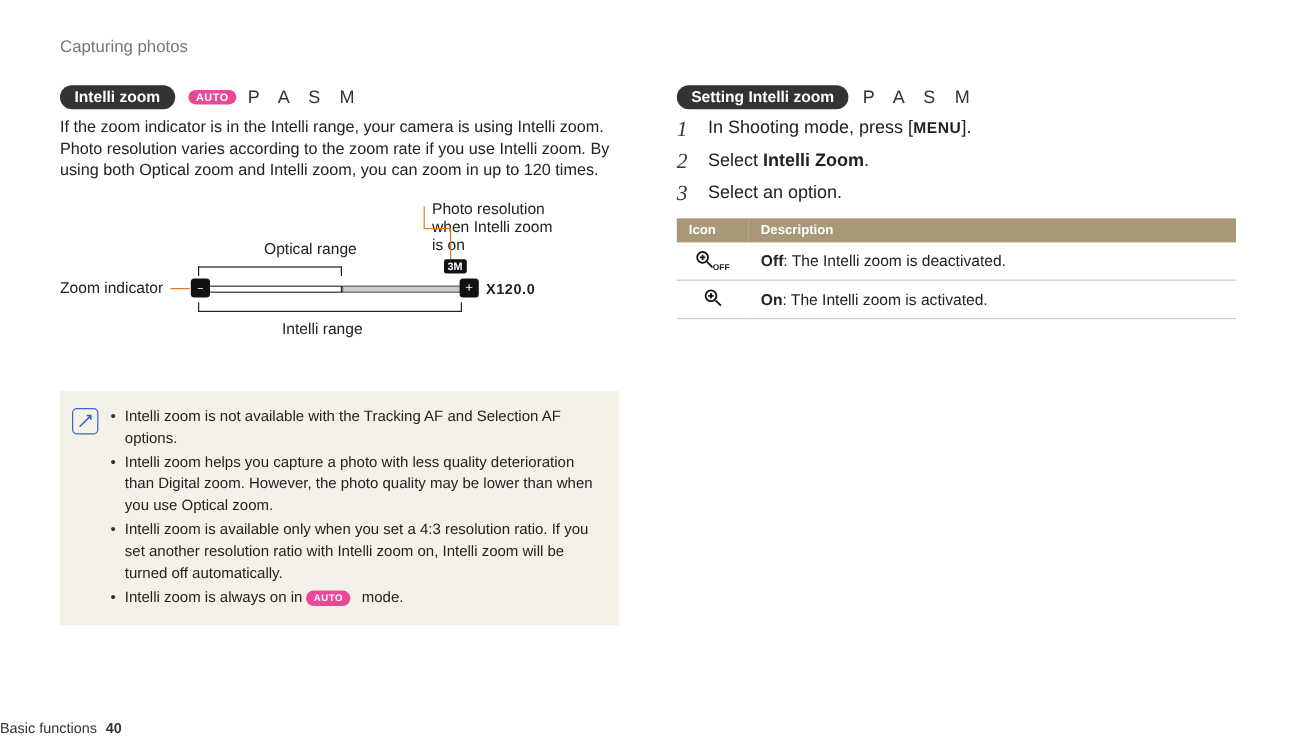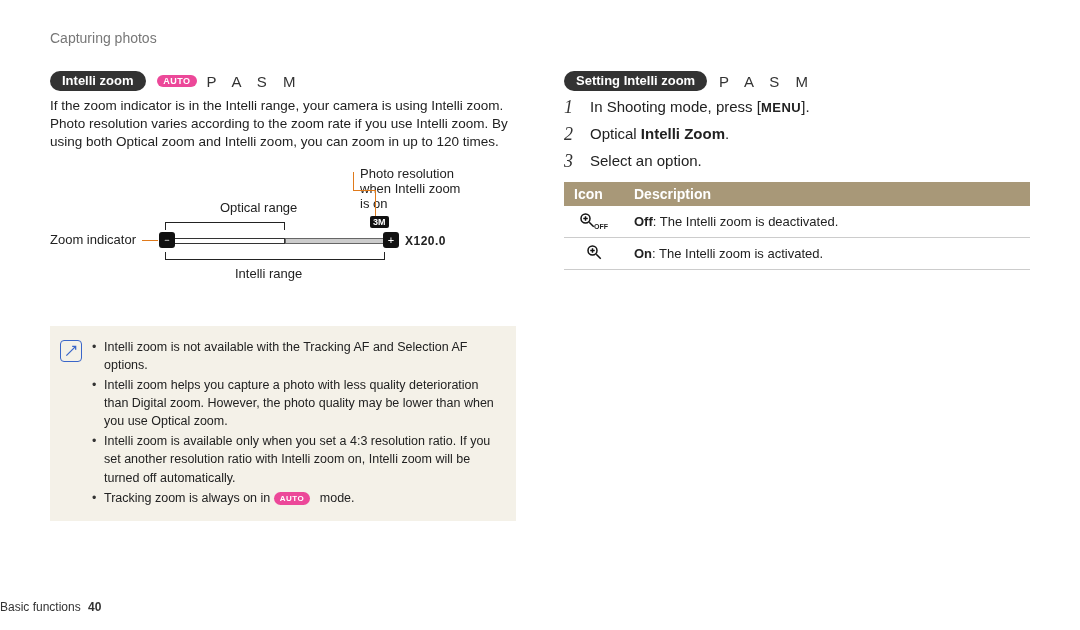--- a/index.html
+++ b/index.html
@@ -132,21 +132,21 @@
   }
   .opt-table {
     margin-top: 10px;
     width: 100%;
     border-collapse: collapse;
   }
   .opt-table thead th {
     background: #a89878;
     color: #fff;
     font-weight: 600;
-    font-size: 14px;
+    font-size: 11px;
     text-align: left;
     padding: 4px 10px;
   }
   .opt-table thead th:first-child { width: 60px; }
   .opt-table tbody td {
     padding: 5px 10px;
     border-bottom: 1px solid #ccc;
     font-size: 13px;
     vertical-align: middle;
   }
@@ -212,21 +212,21 @@
       <div class="note-icon">
         <svg viewBox="0 0 24 24" fill="none" stroke="#3a66c9" stroke-width="2.2">
           <path d="M4 20 L20 4 M14 4 h6 v6"></path>
         </svg>
       </div>
       <ul class="note-list">
         <li>Intelli zoom is not available with the Tracking AF and Selection AF options.</li>
         <li>Intelli zoom helps you capture a photo with less quality deterioration than Digital zoom. However, the photo quality may be lower than when you use Optical zoom.</li>
         <li>Intelli zoom is available only when you set a 4:3 resolution ratio. If you set another resolution ratio with Intelli zoom on, Intelli zoom will be turned off automatically.</li>
         <li>
-          <span>Tracking zoom is always on in </span>
+          <span>Intelli zoom is always on in </span>
           <span class="auto-badge" style="font-size:8px;">AUTO</span>
           <span> mode.</span>
         </li>
       </ul>
     </div>
   </div>
 
   <div class="col">
     <div class="section-header">
       <span class="pill">Setting Intelli zoom</span>
@@ -236,21 +236,21 @@
     <ol class="steps">
       <li>
         <span class="step-num">1</span>
         <span class="step-text">
           <span>In Shooting mode, press [</span><span class="menu-key">MENU</span><span>].</span>
         </span>
       </li>
       <li>
         <span class="step-num">2</span>
         <span class="step-text">
-          <span>Optical </span><b>Intelli Zoom</b><span>.</span>
+          <span>Select </span><b>Intelli Zoom</b><span>.</span>
         </span>
       </li>
       <li>
         <span class="step-num">3</span>
         <span class="step-text">Select an option.</span>
       </li>
     </ol>
 
     <table class="opt-table">
       <thead>

